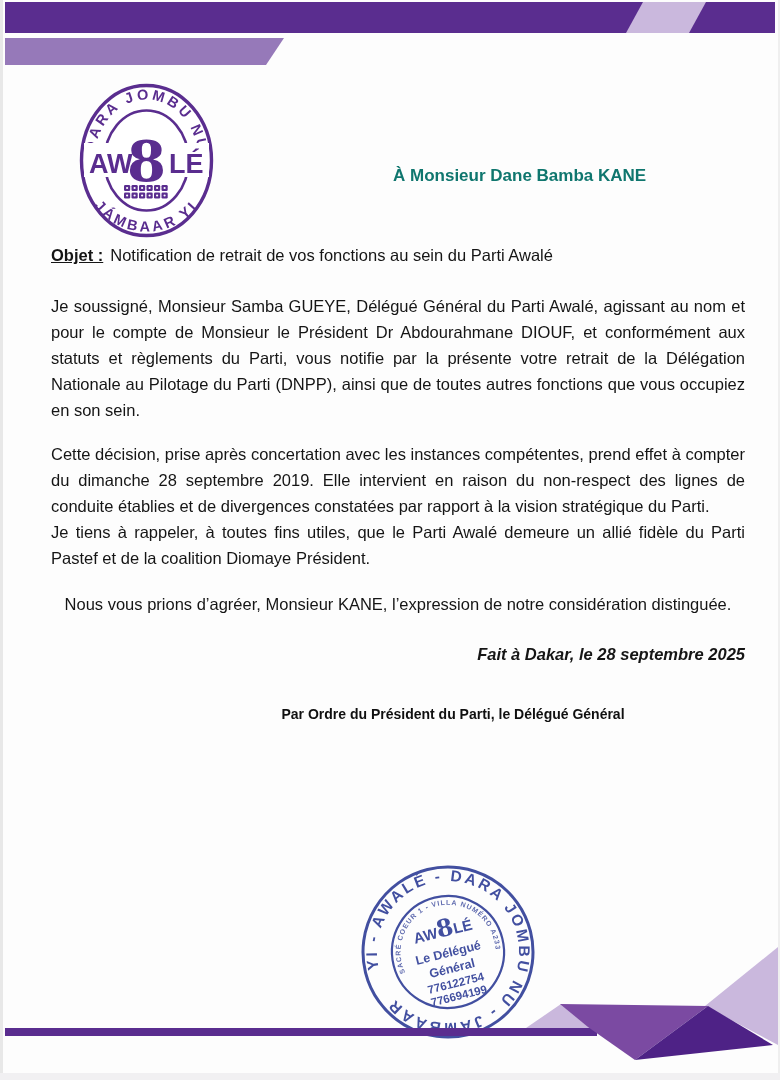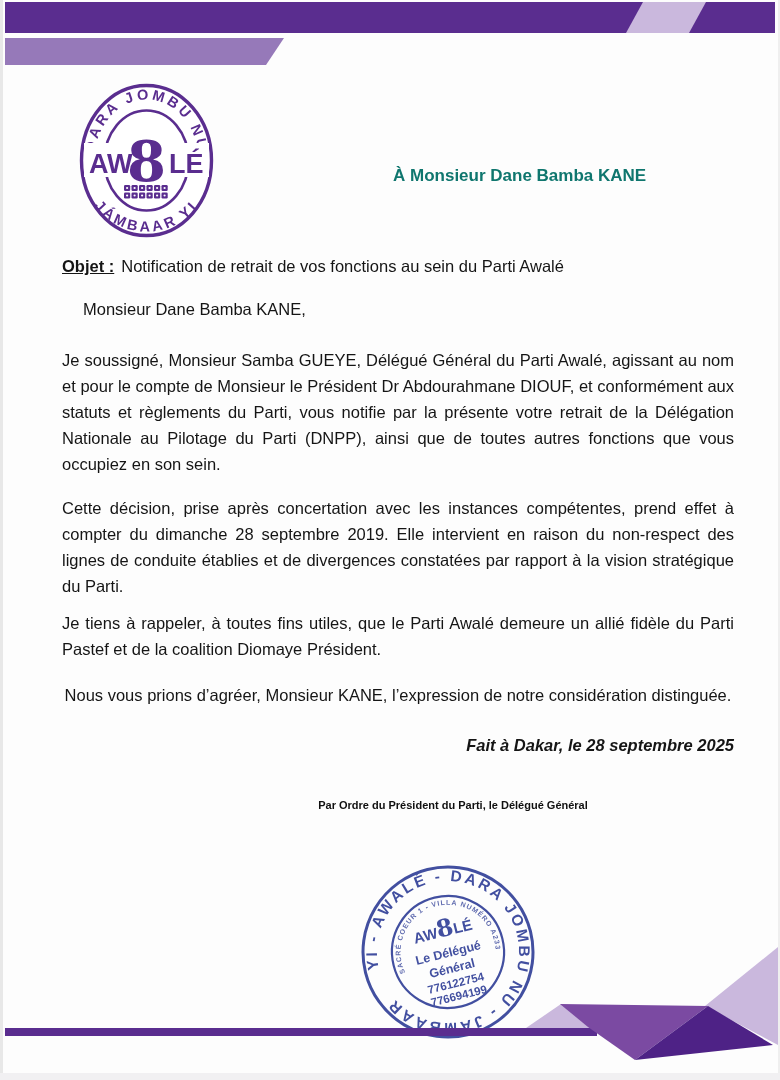--- a/index.html
+++ b/index.html
@@ -12,31 +12,31 @@
 
   .deco-top{position:absolute;left:0;top:0;}
   .deco-bottom{position:absolute;left:0;top:930px;}
   .logo{position:absolute;left:78px;top:82px;}
   .stamp{position:absolute;left:356px;top:860px;opacity:.9;}
 
   .recipient{position:absolute;left:393px;top:166px;font-size:17px;font-weight:bold;color:#0f766e;}
 
   .body{position:absolute;left:51px;top:242px;width:694px;font-size:16.5px;line-height:26px;
         text-align:justify;}
-  .body p{margin:11px;}
+  .body p{margin:0;}
   .objet-label{font-weight:bold;text-decoration:underline;margin-right:7px;}
   .salutation{margin-top:17px !important;text-indent:21px;text-align:left;}
   .p1{margin-top:25px !important;}
   .p2{margin-top:18px !important;}
   .p3{margin-top:0 !important;}
   .p4{margin-top:16px !important;}
   .p5{margin-top:20px !important;text-align:center;}
   .dateline{margin-top:24px !important;font-weight:bold;font-style:italic;text-align:right;}
   .sig{margin-top:34px;margin-left:110px;font-weight:bold;text-align:center;line-height:27px;
-       font-size:11px;color:#101010;}
+       font-size:14px;color:#101010;}
 
   .arc-text{font-family:"Liberation Sans", sans-serif;font-weight:bold;}
 </style>
 </head>
 <body>
 
 <div class="page">
 
   <svg class="deco-top" width="780" height="70" viewBox="0 0 780 70">
     <rect x="5" y="2" width="770" height="31" fill="#5a2d8f"></rect>
@@ -90,21 +90,20 @@
           <circle cx="79.1" cy="113.5" r="1.1"></circle>
           <circle cx="86.6" cy="113.5" r="1.1"></circle>
       </g>
     </g>
   </svg>
 
   <div class="recipient">À Monsieur Dane Bamba KANE</div>
 
   <div class="body">
     <p class="objet"><span class="objet-label">Objet :</span><span>Notification de retrait de vos fonctions au sein du Parti Awalé</span></p>
-    <p class="salutation">Monsieur Dane Bamba KANE,</p>
     <p class="p1">Je soussigné, Monsieur Samba GUEYE, Délégué Général du Parti Awalé, agissant au nom et pour le compte de Monsieur le Président Dr Abdourahmane DIOUF, et conformément aux statuts et règlements du Parti, vous notifie par la présente votre retrait de la Délégation Nationale au Pilotage du Parti (DNPP), ainsi que de toutes autres fonctions que vous occupiez en son sein.</p>
     <p class="p2">Cette décision, prise après concertation avec les instances compétentes, prend effet à compter du dimanche 28 septembre 2019. Elle intervient en raison du non-respect des lignes de conduite établies et de divergences constatées par rapport à la vision stratégique du Parti.</p>
     <p class="p3">Je tiens à rappeler, à toutes fins utiles, que le Parti Awalé demeure un allié fidèle du Parti Pastef et de la coalition Diomaye Président.</p>
     <p class="p5">Nous vous prions d’agréer, Monsieur KANE, l’expression de notre considération distinguée.</p>
     <p class="dateline">Fait à Dakar, le 28 septembre 2025</p>
     <div class="sig">
       <div>Par Ordre du Président du Parti, le Délégué Général</div>
     </div>
   </div>
 

